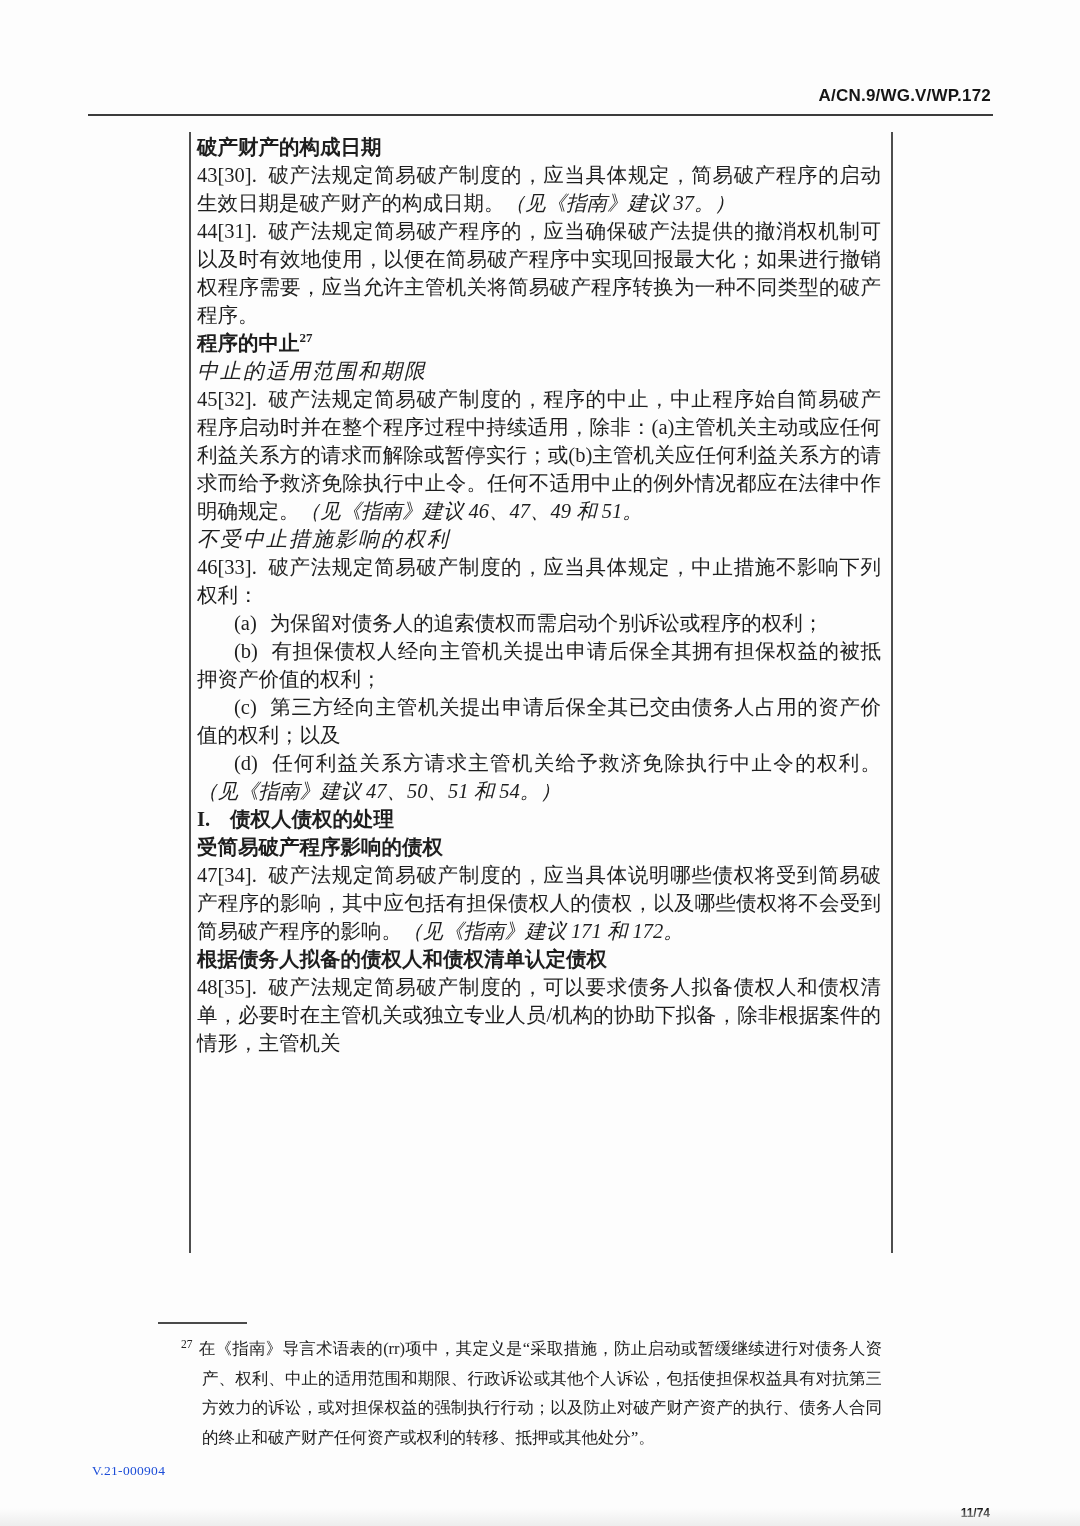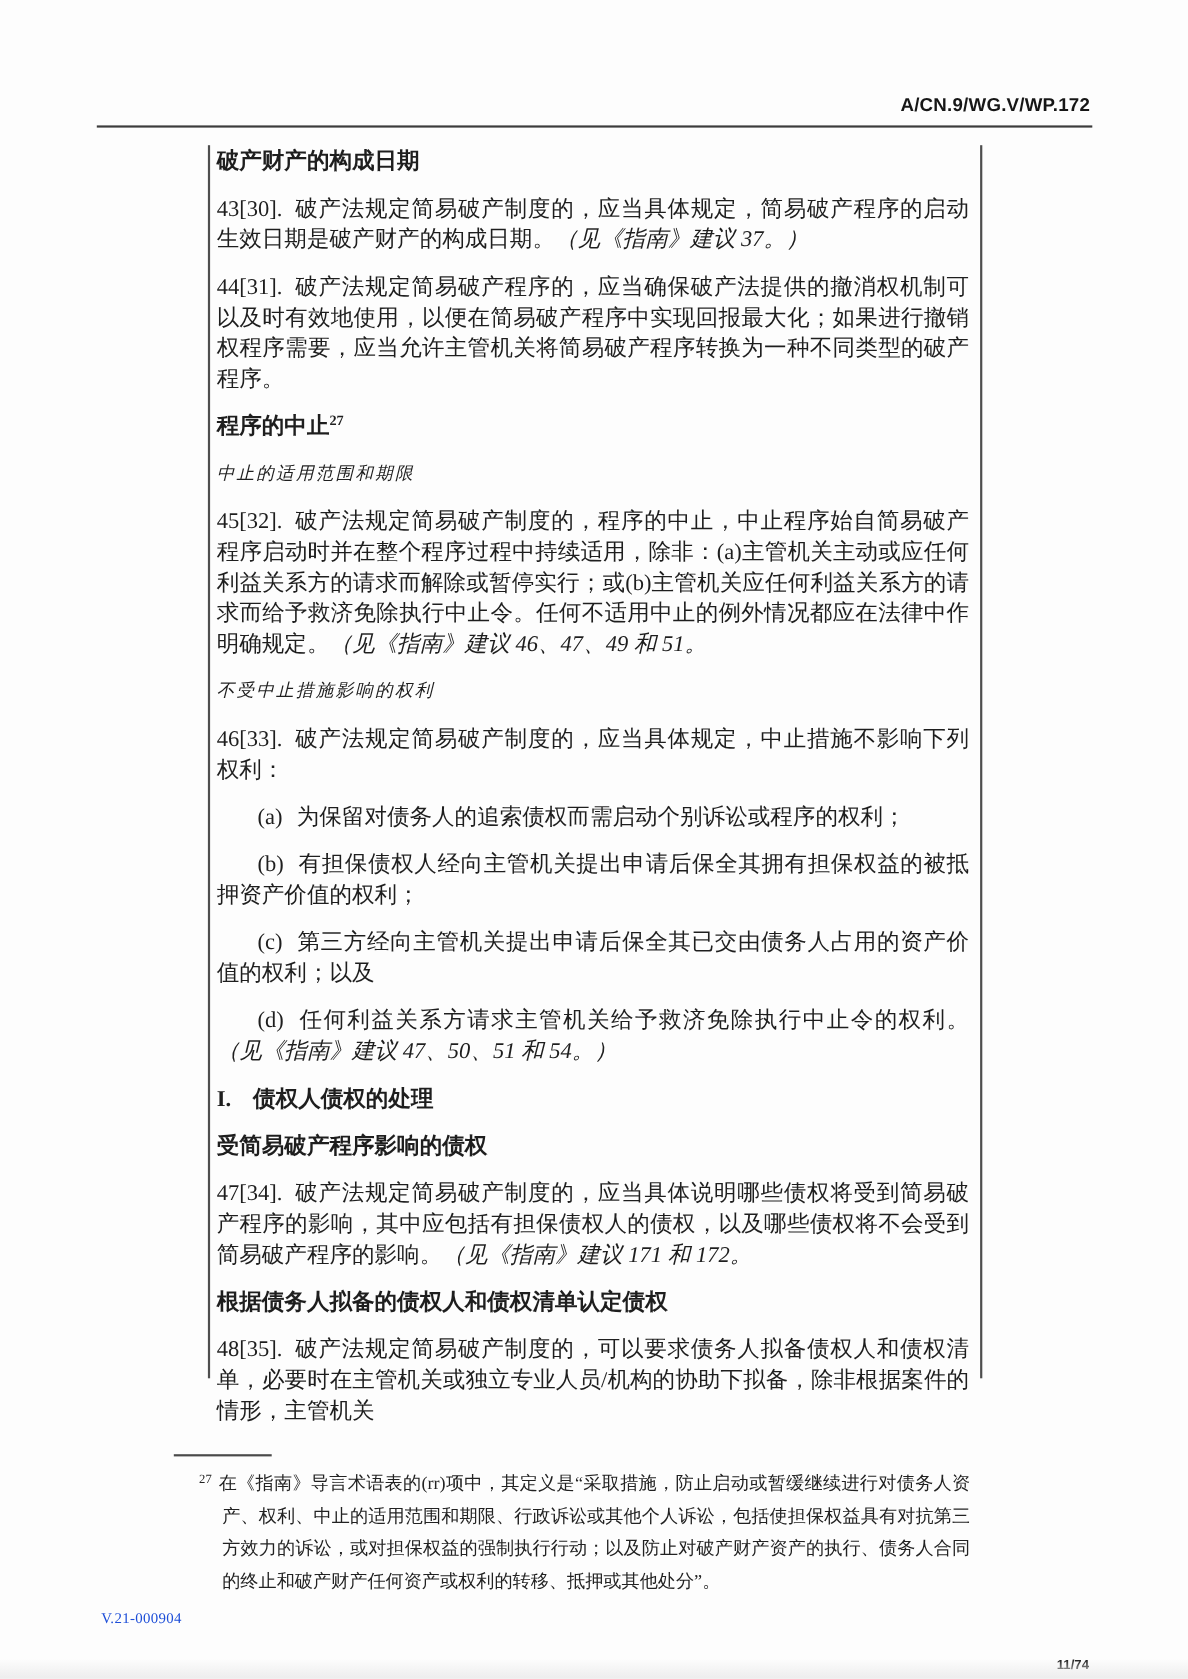--- a/index.html
+++ b/index.html
@@ -15,24 +15,24 @@
   }
   .header-rule { position:absolute; top:114px; left:88px; width:905px; height:2px; background:#3c3c3c; }
   .vline { position:absolute; top:132px; width:2px; height:1121px; background:#4e4e4e; }
   .vline.left  { left:189px; }
   .vline.right { left:891px; }
 
   .content {
     position:absolute; left:197px; top:133px; width:684px;
     font-size:20.5px; line-height:28px; text-align:justify;
   }
-  .block { margin-top:15px; }
+  .block { }
   .block:first-child { margin-top:0; }
   .h    { font-weight:700; }
-  .kai  { font-style:italic; letter-spacing:2px; font-size:16px; }
+  .kai  { font-style:italic; letter-spacing:2px; font-size:21px; }
   .pnum   { padding-right:11px; }
   .item   { text-indent:37px; }
   .ilabel { padding-right:13px; }
   .sect       { font-weight:700; }
   .sect-label { padding-right:20px; }
   .ref { font-style:italic; }
   .sup { font-size:13px; vertical-align:super; line-height:0; font-weight:700; }
 
   .fn-rule {
     position:absolute; left:158px; top:1322px; width:89px; height:2px; background:#4a4a4a;

